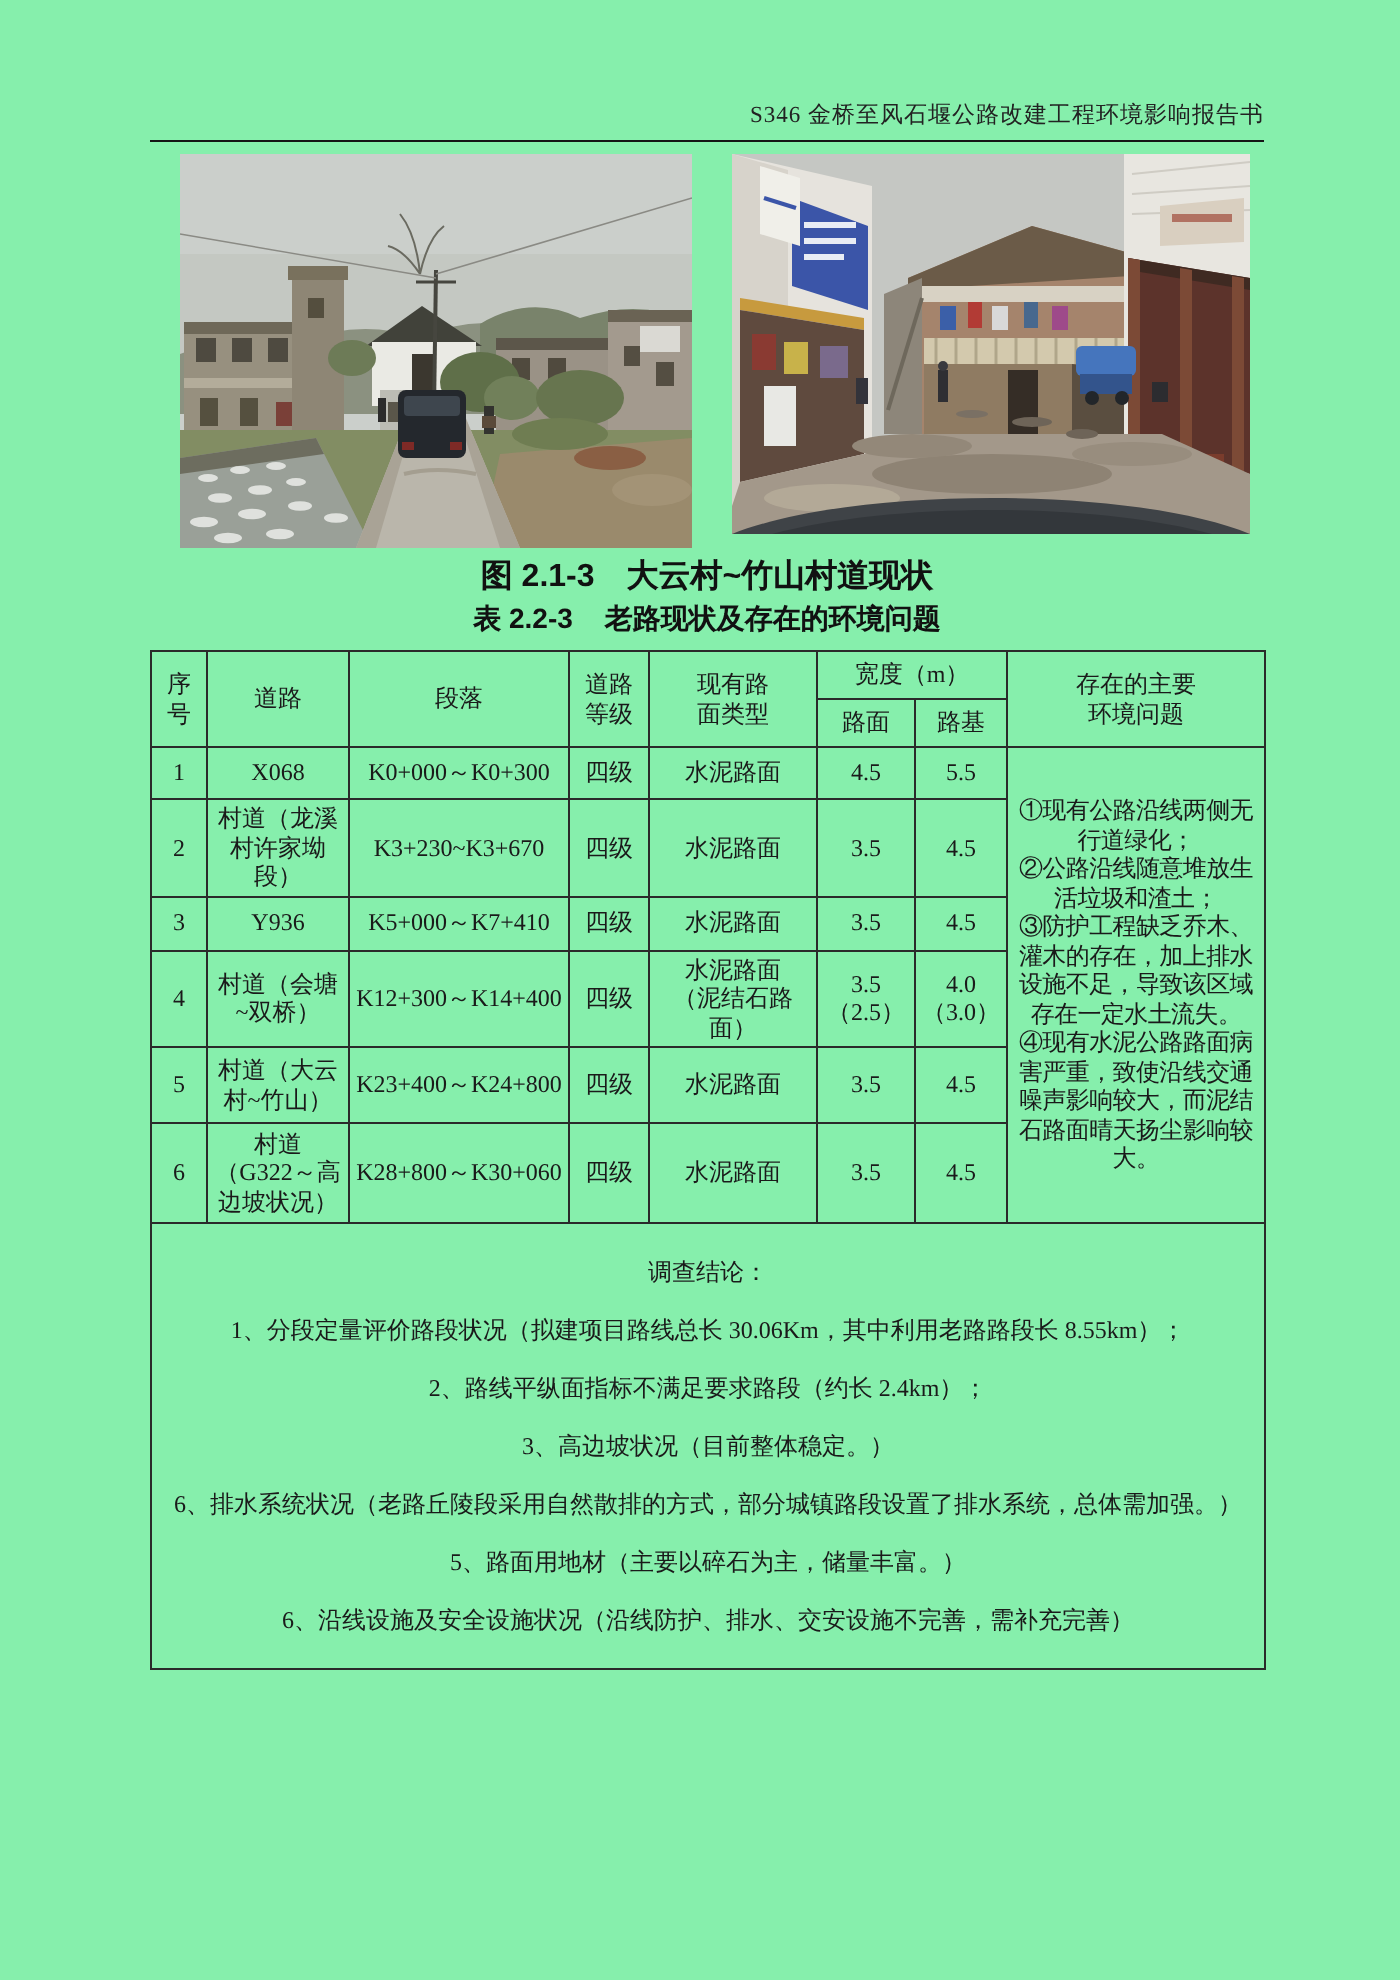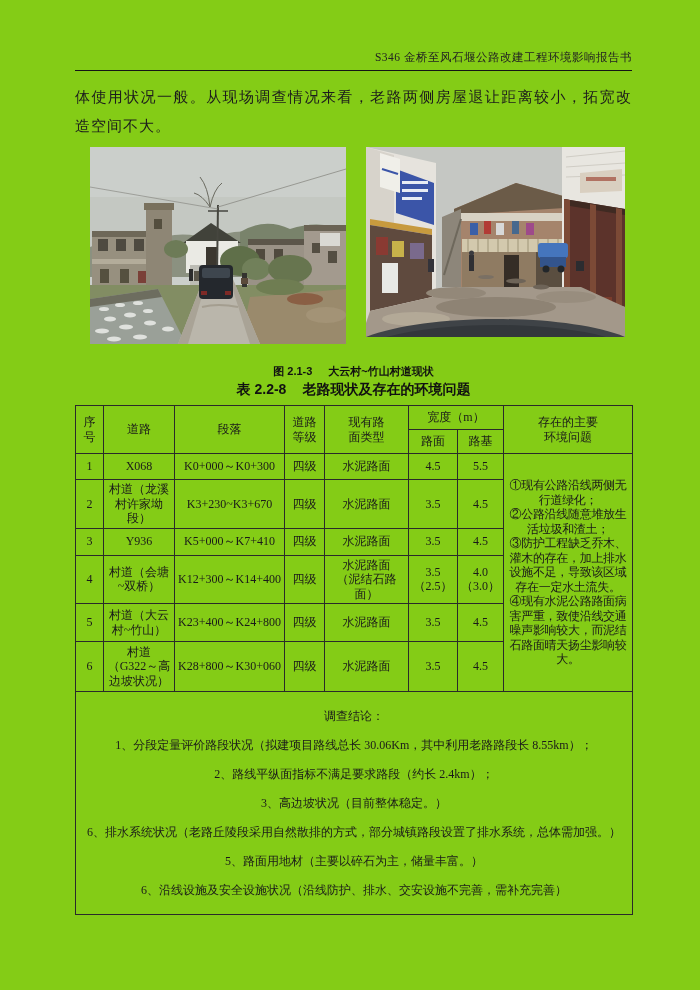--- a/index.html
+++ b/index.html
@@ -1,52 +1,51 @@
 <!DOCTYPE html>
 <html><head>
 <meta charset="utf-8">
 <style>
   html,body { margin:0; padding:0; background:#fff; }
   .page {
-    width:700px; height:990px; background:#84cc16; box-sizing:border-box;
+    width:700px; height:990px; background:#86efac; box-sizing:border-box;
     padding:50px 68px 0 75px; overflow:hidden; position:relative;
     font-family:"Liberation Serif","DejaVu Serif",serif; color:#1c1c1c;
   }
   .doc-header {
     text-align:right; font-size:11.5px; letter-spacing:0.5px; color:#222;
     padding-bottom:5px; border-bottom:1.5px solid #151515;
   }
   .para { font-size:15px; line-height:29px; text-align:justify; margin:0; letter-spacing:1px; }
   .para-intro { margin-top:12px; }
   .para-indent { text-indent:2em; margin-top:6px; }
   .photos { margin-top:6px; margin-left:15px; display:flex; gap:20px; align-items:flex-start; }
   .photo { display:block; }
   .caption {
-    margin-top:20px; text-align:center; font-weight:bold; font-size:11px;
+    margin-top:4px; text-align:center; font-weight:bold; font-size:16px;
     font-family:"Liberation Sans","DejaVu Sans",sans-serif; color:#111;
   }
   .caption .cap-label { margin-right:16px; }
   .tbl-caption { margin-top:2px; margin-bottom:6px; font-size:14px; }
   table.main { width:100%; border-collapse:collapse; table-layout:fixed; font-size:12px; color:#1a1a1a; }
   table.main th, table.main td {
     border:1px solid #2a2a2a; padding:2px 2px; text-align:center; vertical-align:middle;
     font-weight:normal; line-height:14.5px; white-space:pre-line; overflow:hidden;
   }
   td.problems-cell { line-height:15px; padding:2px 4px; letter-spacing:-0.3px; }
   td.notes-cell { text-align:left; white-space:normal; padding:2px 5px 4px 5px; }
   .note-line { line-height:14.5px; }
 </style>
 </head>
 <body>
 
 <div class="page">
 
   <div class="doc-header">S346 金桥至风石堰公路改建工程环境影响报告书</div>
 
-  <p class="para para-intro">体使用状况一般。从现场调查情况来看，老路两侧房屋退让距离较小，拓宽改造空间不大。</p>
 
   <div class="photos">
 
     <svg class="photo" width="256" height="197" viewBox="0 0 256 197">
       <rect width="256" height="197" fill="#cbcfcb"></rect>
       <rect y="50" width="256" height="60" fill="#c4c8c2"></rect>
       <path d="M0,100 Q30,88 60,94 Q90,82 120,92 Q150,78 180,90 Q215,80 256,92 L256,130 L0,130 Z" fill="#8b9180"></path>
       <path d="M150,85 Q175,70 200,82 Q230,72 256,84 L256,120 L150,120 Z" fill="#79836b"></path>
 
       <rect x="2" y="84" width="66" height="60" fill="#97907f"></rect>
@@ -220,21 +219,21 @@
       <path d="M20,190 C80,174 180,174 240,190 Z" fill="#33373b"></path>
     </svg>
   </div>
 
   <div class="caption">
     <span class="cap-label">图 2.1-3</span><span>大云村~竹山村道现状</span>
   </div>
 
 
   <div class="caption tbl-caption">
-    <span class="cap-label">表 2.2-8</span><span>老路现状及存在的环境问题</span>
+    <span class="cap-label">表 2.2-3</span><span>老路现状及存在的环境问题</span>
   </div>
 
   <table class="main">
     <colgroup>
       <col style="width:28px">
         <col style="width:71px">
         <col style="width:110px">
         <col style="width:40px">
       <col style="width:84px">
         <col style="width:49px">

